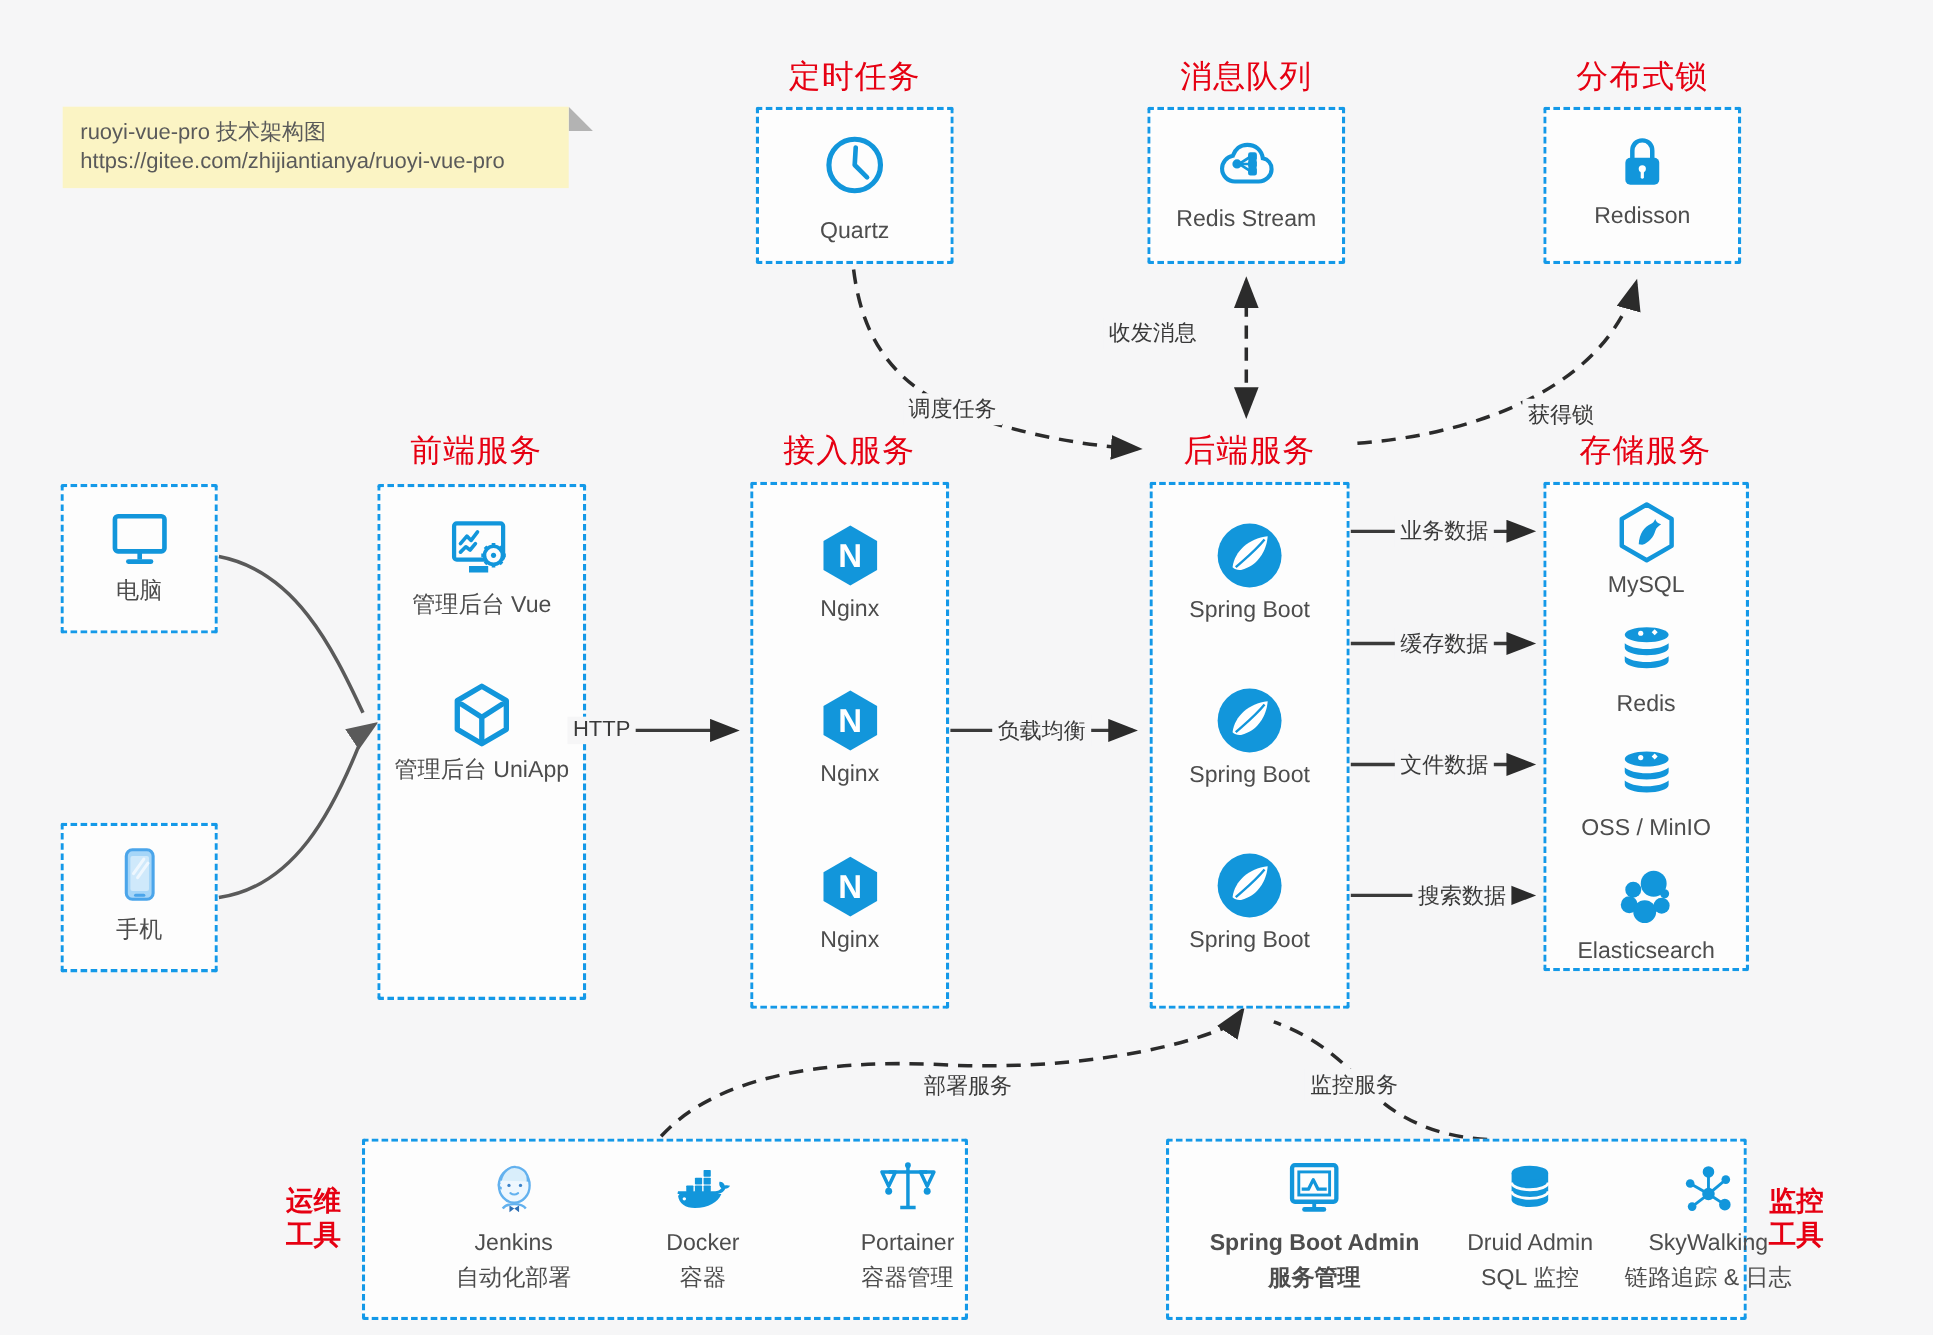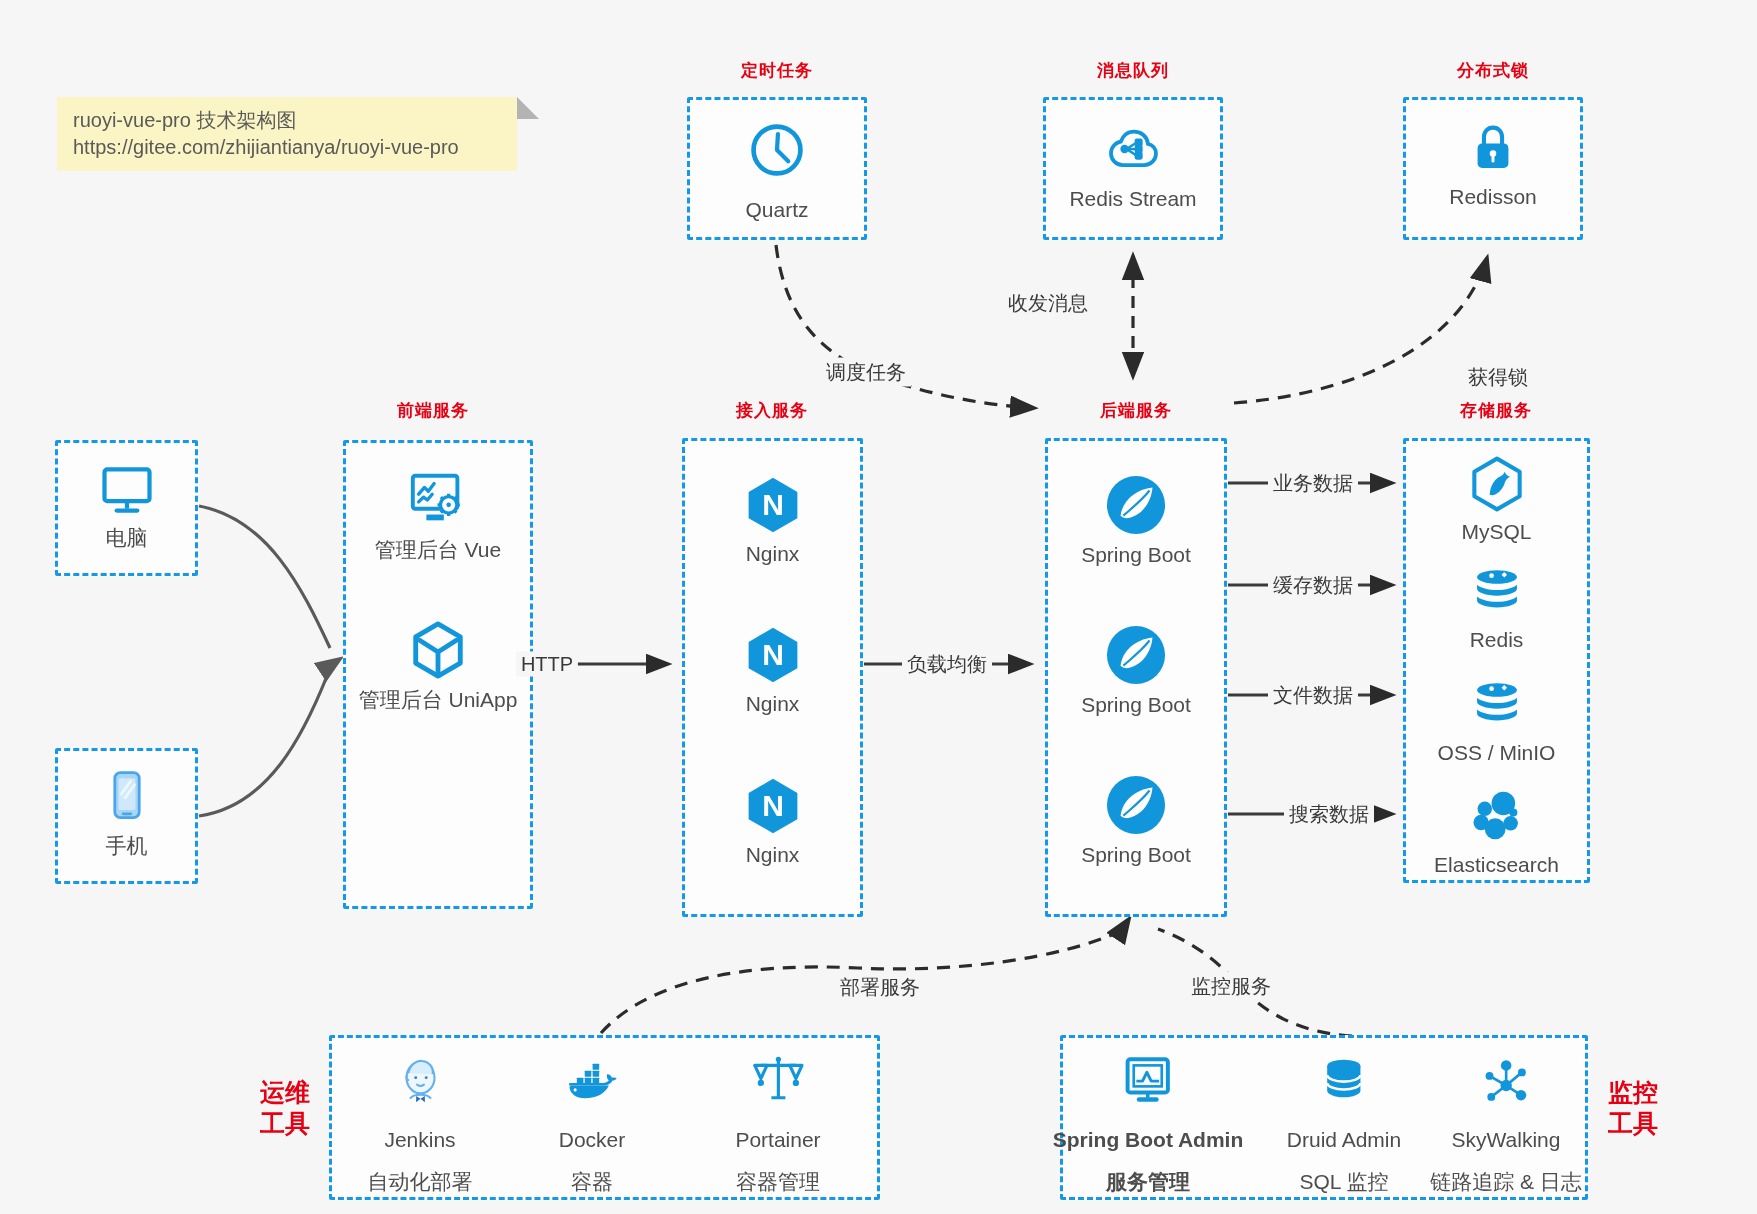--- a/index.html
+++ b/index.html
@@ -22,33 +22,34 @@
   .gbox{
     position:absolute;
     border:3px dashed var(--blue-border);
     background:#fdfdfd;
     border-radius:2px;
   }
   .gtitle{
     position:absolute;
     transform:translate(-50%,-50%);
     color:var(--red);
-    font-weight:bold;
-    font-size:17px;
+    font-weight:normal;
+    font-size:29px;
     letter-spacing:1px;
     white-space:nowrap;
   }
   .itm{
     position:absolute;left:0;right:0;
     display:flex;flex-direction:column;align-items:center;gap:6px;
   }
   .bitm{
     position:absolute;top:16px;
-    display:flex;flex-direction:column;align-items:center;gap:17px;
+    display:flex;flex-direction:column;align-items:center;gap:7px;
     transform:translateX(-50%);
+    margin-left:47px;
   }
   .ilabel{
     font-size:21px;color:var(--ink);white-space:nowrap;text-align:center;line-height:25px;
   }
   .elabel{
     position:absolute;transform:translate(-50%,-50%);
     font-size:20px;color:#3a3a3a;background:var(--bg);
     padding:1px 5px;white-space:nowrap;z-index:3;
   }
   .side-title{
@@ -408,19 +409,19 @@
     </svg>
     <div class="ilabel">SkyWalking</div>
     <div class="ilabel">链路追踪 &amp; 日志</div>
   </div>
 </div>
 
 <div class="elabel" style="left:547px;top:664px;">HTTP</div>
 <div class="elabel" style="left:947px;top:664px;">负载均衡</div>
 <div class="elabel" style="left:866px;top:372px;">调度任务</div>
 <div class="elabel" style="left:1048px;top:303px;">收发消息</div>
-<div class="elabel" style="left:1498px;top:377px;">获得锁</div>
+<div class="elabel" style="left:1419px;top:377px;">获得锁</div>
 <div class="elabel" style="left:1313px;top:483px;">业务数据</div>
 <div class="elabel" style="left:1313px;top:585px;">缓存数据</div>
 <div class="elabel" style="left:1313px;top:695px;">文件数据</div>
 <div class="elabel" style="left:1313px;top:814px;margin-left:16px;">搜索数据</div>
 <div class="elabel" style="left:880px;top:987px;">部署服务</div>
 <div class="elabel" style="left:1231px;top:986px;">监控服务</div>
 
 </body></html>

